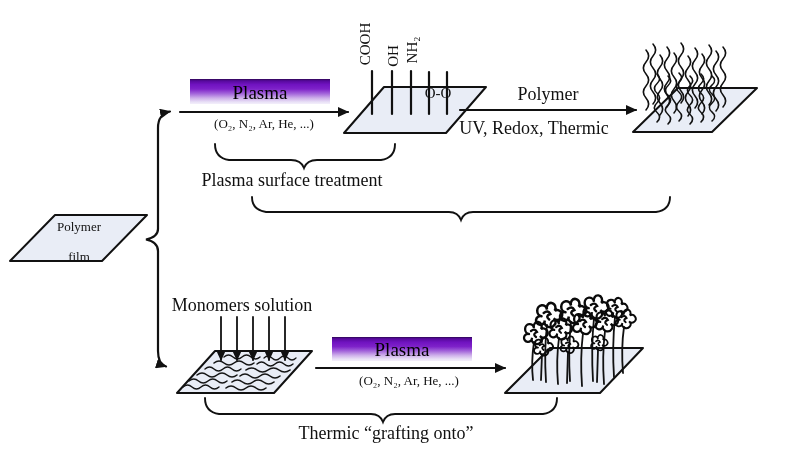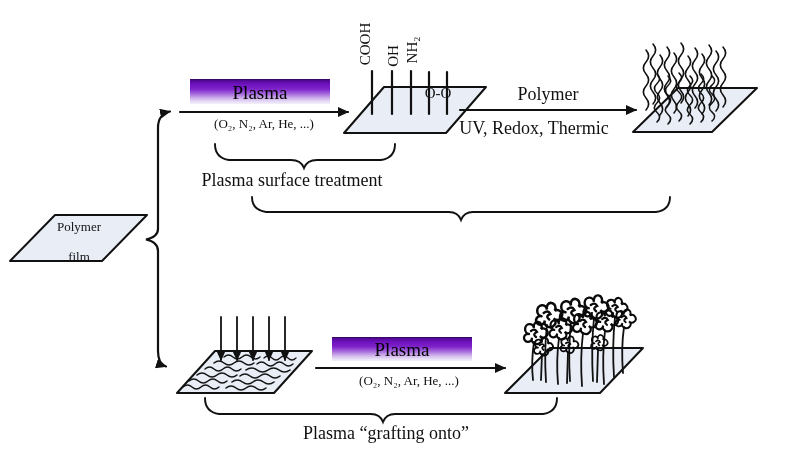--- a/index.html
+++ b/index.html
@@ -188,17 +188,18 @@
   <div class="txt f15" style="left:438px; top:66px;margin-top:28px;">O-O</div>
 
   <div class="txt f18" style="left:548px; top:94px;">Polymer</div>
   <div class="txt f18" style="left:292px; top:180px;">Plasma surface treatment</div>
 
   <div class="txt f18" style="left:534px; top:128px;">UV, Redox, Thermic</div>
 
   <div class="txt f19" style="left:79px; top:227px;">Polymer</div>
   <div class="txt f19" style="left:79px; top:257px;">film</div>
 
+  <div class="txt f18" style="left:242px; top:305px;">Monomers solution</div>
 
   <div class="txt f19" style="left:409px; top:381px;">(O₂, N₂, Ar, He, ...)</div>
 
-  <div class="txt f18" style="left:386px; top:433px;">Plasma “grafting onto”</div>
+  <div class="txt f18" style="left:386px; top:433px;">Thermic “grafting onto”</div>
 </div>
 
 </body></html>

